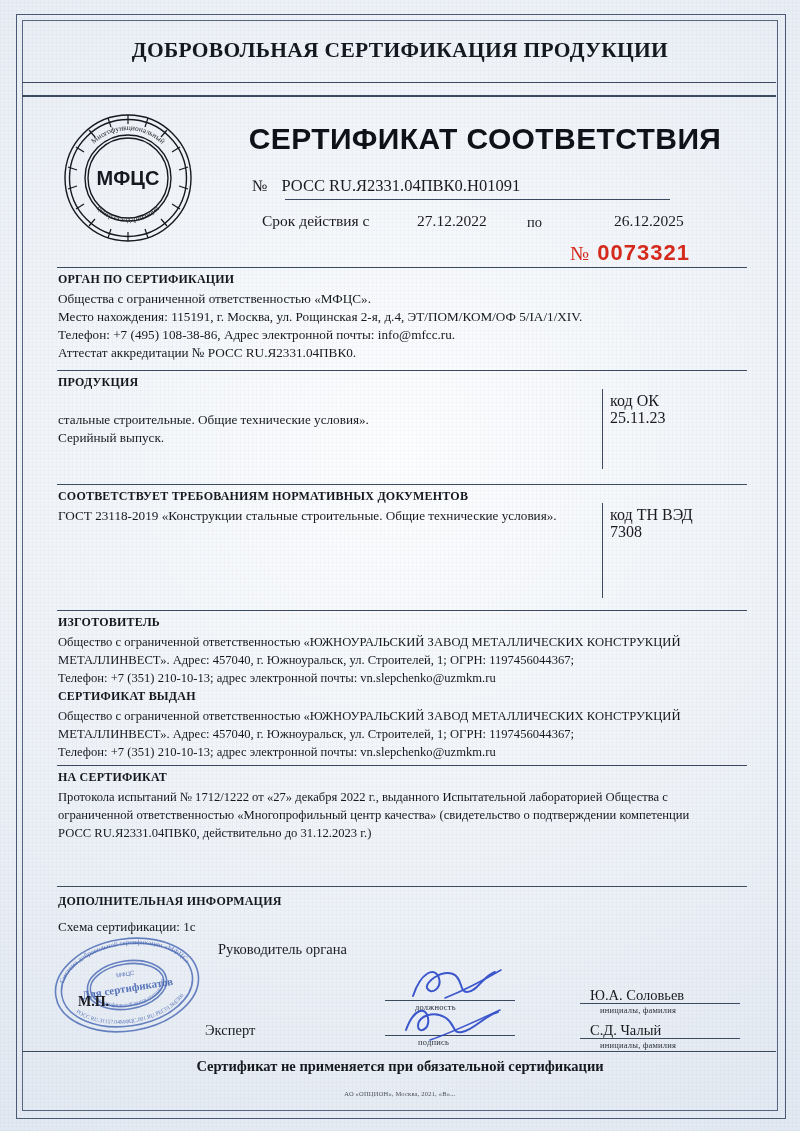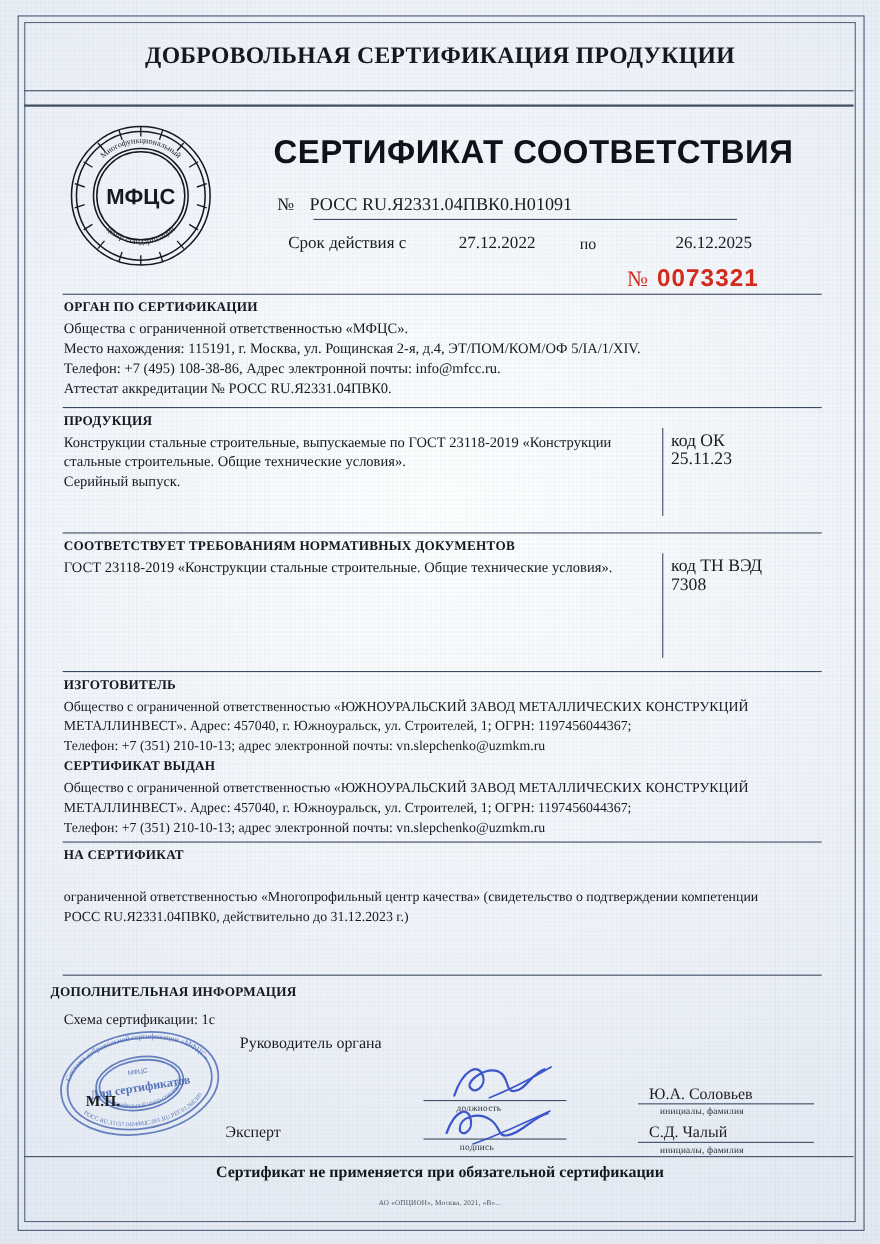--- a/index.html
+++ b/index.html
@@ -273,21 +273,20 @@
 
   <div class="rule" style="left:57px; top:267px; width:690px;"></div>
   <div class="sec-head" style="left:58px; top:272px;">ОРГАН ПО СЕРТИФИКАЦИИ</div>
   <div class="body-text" style="left:58px; top:290px; width:700px;">Общества с ограниченной ответственностью «МФЦС».</div>
   <div class="body-text" style="left:58px; top:308px; width:700px;">Место нахождения: 115191, г. Москва, ул. Рощинская 2-я, д.4, ЭТ/ПОМ/КОМ/ОФ 5/IA/1/XIV.</div>
   <div class="body-text" style="left:58px; top:326px; width:700px;">Телефон: +7 (495) 108-38-86, Адрес электронной почты: info@mfcc.ru.</div>
   <div class="body-text" style="left:58px; top:344px; width:700px;">Аттестат аккредитации № РОСС RU.Я2331.04ПВК0.</div>
 
   <div class="rule" style="left:57px; top:370px; width:690px;"></div>
   <div class="sec-head" style="left:58px; top:375px;">ПРОДУКЦИЯ</div>
-  <div class="body-text" style="left:58px; top:393px; width:530px;">Конструкции стальные строительные, выпускаемые по ГОСТ 23118-2019 «Конструкции</div>
   <div class="body-text" style="left:58px; top:411px; width:530px;">стальные строительные. Общие технические условия».</div>
   <div class="body-text" style="left:58px; top:429px; width:530px;">Серийный выпуск.</div>
 
   <div class="vline" style="left:602px; top:389px; height:80px;"></div>
   <div class="code-box" style="left:610px; top:392px;">код ОК</div>
   <div class="code-box" style="left:610px; top:409px;">25.11.23</div>
 
   <div class="rule" style="left:57px; top:484px; width:690px;"></div>
   <div class="sec-head" style="left:58px; top:489px;">СООТВЕТСТВУЕТ ТРЕБОВАНИЯМ НОРМАТИВНЫХ ДОКУМЕНТОВ</div>
   <div class="body-text" style="left:58px; top:507px; width:540px;">ГОСТ 23118-2019 «Конструкции стальные строительные. Общие технические условия».</div>
@@ -302,25 +301,26 @@
   <div class="body-text small-note" style="left:58px; top:651px; width:700px;">МЕТАЛЛИНВЕСТ». Адрес: 457040, г. Южноуральск, ул. Строителей, 1; ОГРН: 1197456044367;</div>
   <div class="body-text small-note" style="left:58px; top:669px; width:700px;">Телефон: +7 (351) 210-10-13; адрес электронной почты: vn.slepchenko@uzmkm.ru</div>
 
   <div class="sec-head" style="left:58px; top:689px;">СЕРТИФИКАТ ВЫДАН</div>
   <div class="body-text small-note" style="left:58px; top:707px; width:700px;">Общество с ограниченной ответственностью «ЮЖНОУРАЛЬСКИЙ ЗАВОД МЕТАЛЛИЧЕСКИХ КОНСТРУКЦИЙ</div>
   <div class="body-text small-note" style="left:58px; top:725px; width:700px;">МЕТАЛЛИНВЕСТ». Адрес: 457040, г. Южноуральск, ул. Строителей, 1; ОГРН: 1197456044367;</div>
   <div class="body-text small-note" style="left:58px; top:743px; width:700px;">Телефон: +7 (351) 210-10-13; адрес электронной почты: vn.slepchenko@uzmkm.ru</div>
 
   <div class="rule" style="left:57px; top:765px; width:690px;"></div>
   <div class="sec-head" style="left:58px; top:770px;">НА СЕРТИФИКАТ</div>
+  <div class="body-text small-note" style="left:58px; top:788px; width:705px;">Протокола испытаний № 1712/1222 от «27» декабря 2022 г., выданного Испытательной лабораторией Общества с</div>
   <div class="body-text small-note" style="left:58px; top:806px; width:705px;">ограниченной ответственностью «Многопрофильный центр качества» (свидетельство о подтверждении компетенции</div>
   <div class="body-text small-note" style="left:58px; top:824px; width:705px;">РОСС RU.Я2331.04ПВК0, действительно до 31.12.2023 г.)</div>
 
   <div class="rule" style="left:57px; top:886px; width:690px;"></div>
-  <div class="sec-head" style="left:46px; top:894px;text-align:center;">ДОПОЛНИТЕЛЬНАЯ ИНФОРМАЦИЯ</div>
+  <div class="sec-head" style="left:58px; top:894px;text-align:center;">ДОПОЛНИТЕЛЬНАЯ ИНФОРМАЦИЯ</div>
   <div class="body-text" style="left:58px; top:918px; width:500px;">Схема сертификации: 1с</div>
 
   <div class="stamp">
     <svg width="175" height="115" viewBox="0 0 175 115">
       <g transform="rotate(-9 87 57)">
         <g fill="none" stroke="#2b4fa8" stroke-width="1.6" opacity="0.8">
           <ellipse cx="87" cy="57" rx="72" ry="46"></ellipse>
           <ellipse cx="87" cy="57" rx="66" ry="41"></ellipse>
           <ellipse cx="87" cy="57" rx="40" ry="24"></ellipse>
           <ellipse cx="87" cy="57" rx="37" ry="21"></ellipse>

